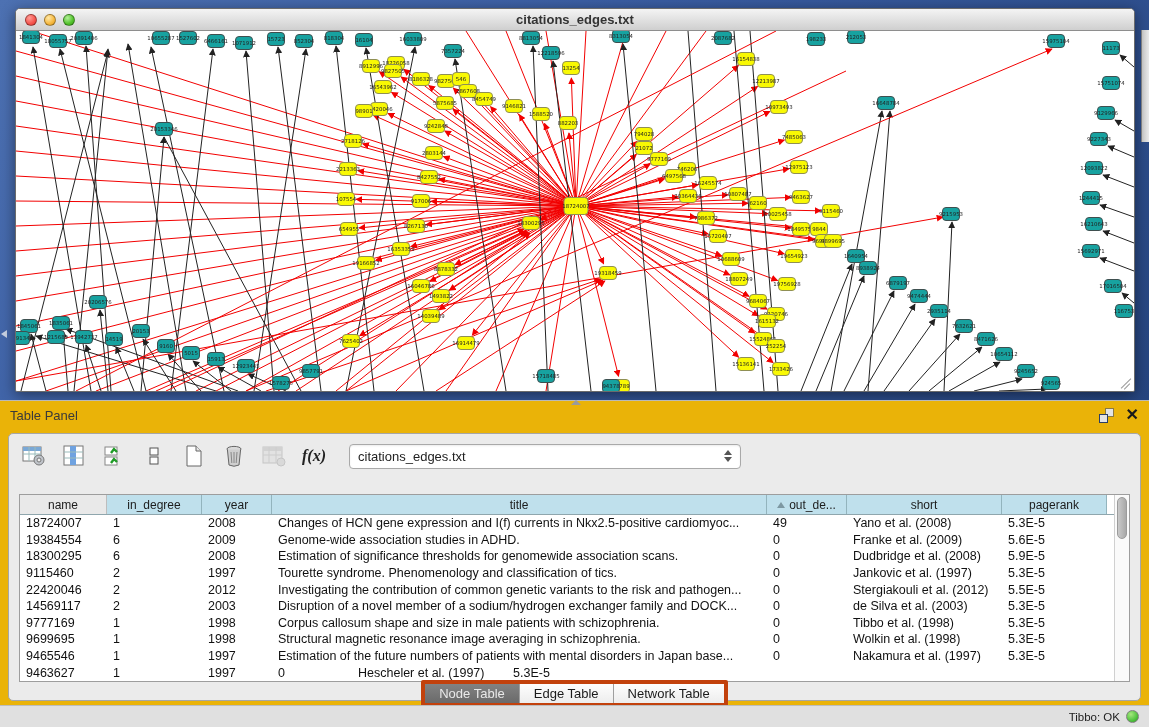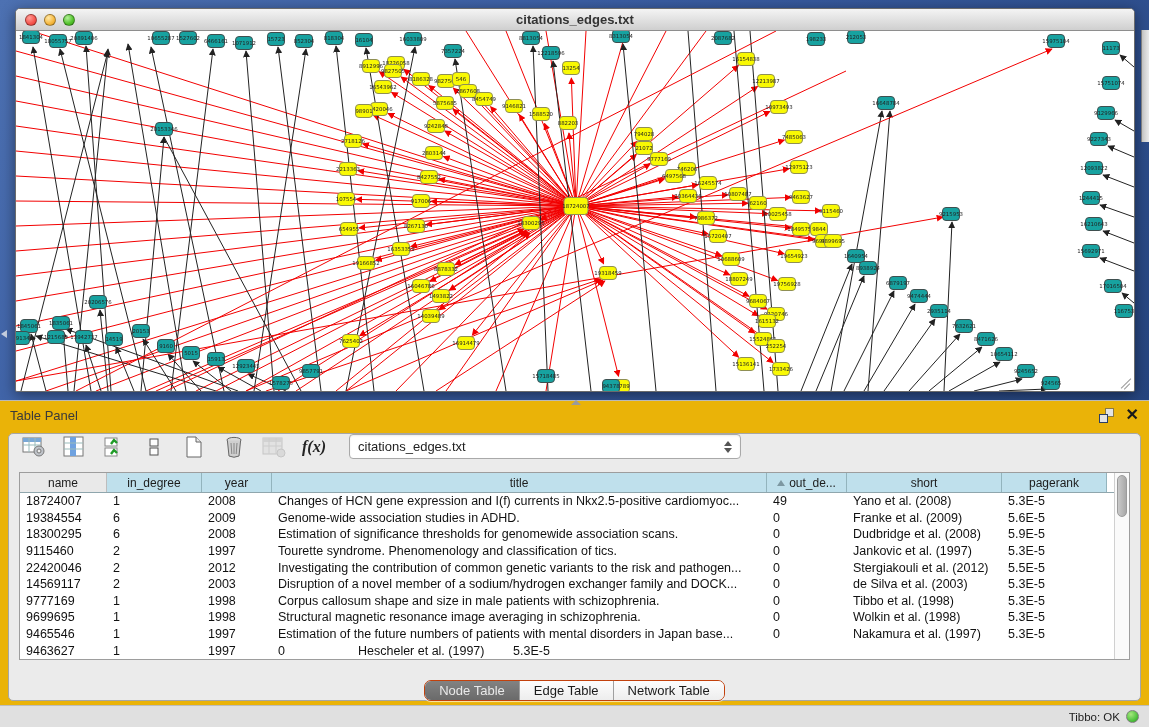--- a/index.html
+++ b/index.html
@@ -43,47 +43,47 @@
   .tp-title { font-size:13px; color:#3a3a3a; }
   .tp-header-right { margin-left:auto; display:flex; align-items:center; gap:12px; }
   .float-icon { width:15px; height:15px; position:relative; cursor:pointer; }
   .float-icon .sq1 { position:absolute; left:0; bottom:0; width:9px; height:9px; border:1.5px solid #2b3f66; background:#e4e4e4; }
   .float-icon .sq2 { position:absolute; right:0; top:0; width:9px; height:9px; border:1.5px solid #8a7a44; background:#e4e4e4; }
   .close-icon { font-size:16px; font-weight:bold; color:#1a1a1a; line-height:14px; cursor:pointer; }
 
   .tp-inner { position:absolute; left:8px; top:32px; width:1133px; height:268px;
      background:#ebebeb; border:1px solid #a6a6a6; border-radius:5px; }
 
-  .toolbar { height:44px; display:flex; padding:0 12px; gap:14px; }
+  .toolbar { height:44px; display:flex; align-items:center; padding:0 12px; gap:14px; }
   .tb-btn { width:26px; height:26px; display:flex; align-items:center; justify-content:center; cursor:pointer; }
   .tb-btn svg { display:block; }
   .fx { font-family:"Liberation Serif",serif; font-style:italic; font-weight:bold; font-size:16px; color:#222; }
   .dropdown { margin-left:8px; width:392px; height:25px; background:#fff; border:1px solid #a9a9a9; border-radius:4px;
      display:flex; align-items:center; padding:0 8px; font-size:13px; color:#222; cursor:pointer; box-shadow:inset 0 1px 2px rgba(0,0,0,.08); }
   .dd-arrows { margin-left:auto; display:flex; flex-direction:column; gap:2px; align-items:center; }
   .dd-arrows i { width:0; height:0; border-left:4px solid transparent; border-right:4px solid transparent; display:block; }
   .dd-arrows .up { border-bottom:5px solid #555; }
   .dd-arrows .down { border-top:5px solid #555; }
 
-  .grid-wrap { position:absolute; left:10px; top:38px; right:10px; height:188px; background:#fff; border:1px solid #9d9d9d; display:flex; }
+  .grid-wrap { position:absolute; left:10px; top:60px; right:10px; height:188px; background:#fff; border:1px solid #9d9d9d; display:flex; }
   .grid { flex:1; display:flex; flex-direction:column; overflow:hidden; }
   .hdr-row { display:flex; height:20px; border-bottom:1px solid #8fa6ad; }
   .hdr-cell { background:#bfe0ec; border-right:1px solid #93b4bd; font-size:12px; color:#1c1c1c;
      display:flex; align-items:center; justify-content:center; cursor:pointer; overflow:hidden; white-space:nowrap; }
   .hdr-cell.plain { background:#e9e9e9; border-right:1px solid #bdbdbd; }
   .sort-tri { width:0; height:0; border-left:4px solid transparent; border-right:4px solid transparent; border-bottom:6px solid #7d98a2; margin-right:4px; }
   .body-rows { flex:1; }
   .t-row { display:flex; height:16.6px; align-items:center; cursor:default; }
   .t-cell { font-size:12.5px; color:#111; padding-left:6px; white-space:nowrap; overflow:hidden; }
   .vscroll { width:15px; background:#fafafa; border-left:1px solid #d0d0d0; position:relative; }
   .vthumb { position:absolute; left:2px; top:2px; width:10px; height:42px; border-radius:6px;
      background:linear-gradient(90deg,#c9c9c9,#a8a8a8); border:1px solid #9b9b9b; }
 
   .tabs-bar { position:absolute; left:0; right:0; top:246px; display:flex; justify-content:center; }
-  .seg { display:flex; border:1px solid #c2410c; border-radius:7px; overflow:hidden; box-shadow:0 1px 1px rgba(255,255,255,.7); }
+  .seg { display:flex; border:4px solid #c2410c; border-radius:2px; overflow:hidden; box-shadow:0 1px 1px rgba(255,255,255,.7); }
   .seg-btn { padding:2px 14px; font-size:13px; background:linear-gradient(#fdfdfd,#ededed); color:#1a1a1a; border-right:1px solid #9f9f9f; cursor:pointer; }
   .seg-btn:last-child { border-right:none; }
   .seg-btn.active { background:linear-gradient(#828282,#6a6a6a); color:#e9e9e9; }
 
   
   .status-bar { position:absolute; left:0; top:705px; width:1149px; height:22px; background:#e0e0e0; border-top:1px solid #bdbdbd;
      display:flex; align-items:center; justify-content:flex-end; padding:0 10px; gap:6px; }
   .mem-label { font-size:11.5px; color:#222; }
   .mem-dot { width:13px; height:13px; border-radius:50%; border:1px solid #7f7f7f;
      background:radial-gradient(circle at 35% 30%,#a5e87e,#4bbf3a 65%,#2f9424); }

